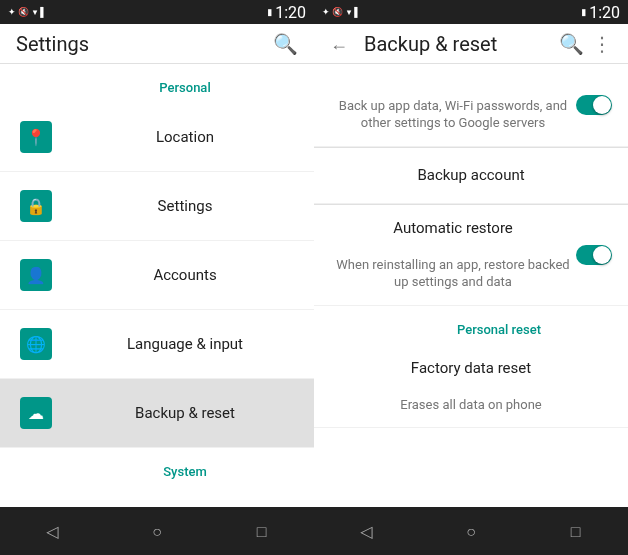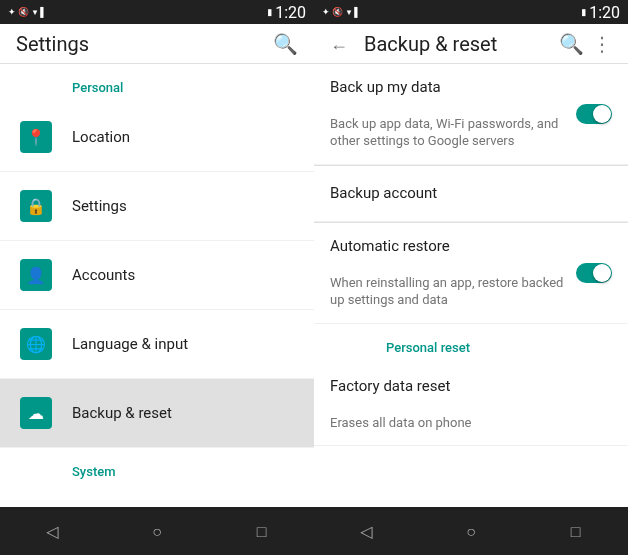--- a/index.html
+++ b/index.html
@@ -79,20 +79,21 @@
       color: #757575;
       font-size: 18px;
       margin-right: 16px;
       cursor: pointer;
     }
 
     
     .settings-list {
       flex: 1;
       overflow: hidden;
+      text-align: center;
     }
 
     .section-header {
       padding: 16px 16px 8px 72px;
       font-size: 13px;
       color: #009688;
       font-weight: 500;
     }
 
     .settings-item {
@@ -309,21 +310,20 @@
     <span class="toolbar-title">Backup &amp; reset</span>
     <span class="toolbar-icon">🔍</span>
     <span class="toolbar-icon">⋮</span>
   </div>
 
   <div class="settings-list">
 
 
     <div class="settings-item">
       <div class="item-text-block">
-        <div class="item-title">Back up my data</div>
         <div class="item-subtitle">Back up app data, Wi-Fi passwords, and other settings to Google servers</div>
       </div>
       <div class="toggle-container">
         <div class="toggle"></div>
       </div>
     </div>
 
     <div class="divider"></div>
 
     <div class="settings-item">

